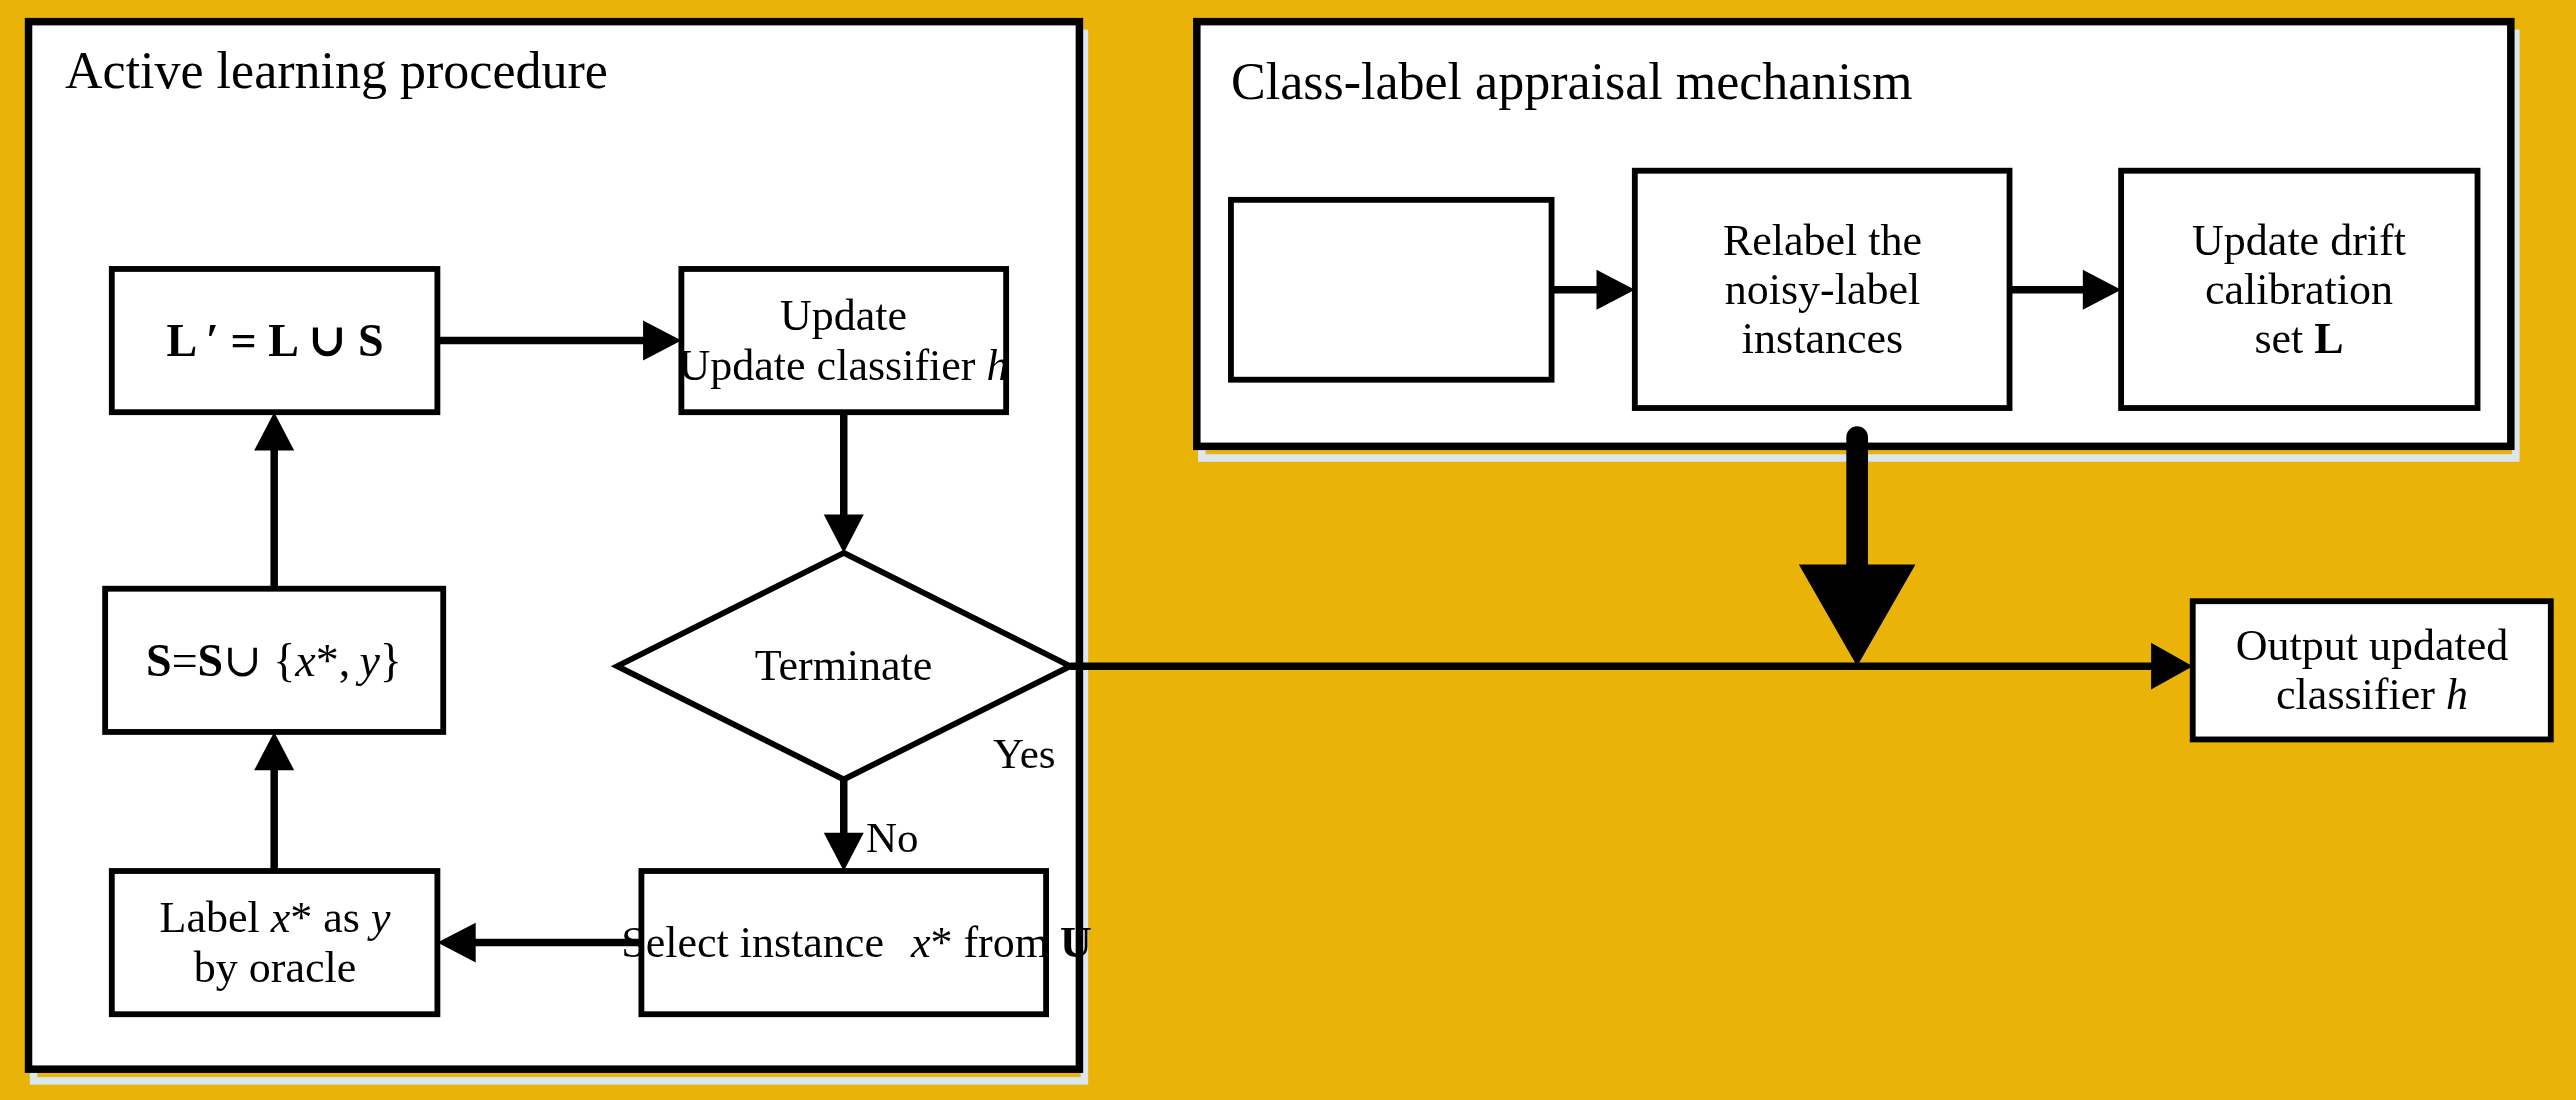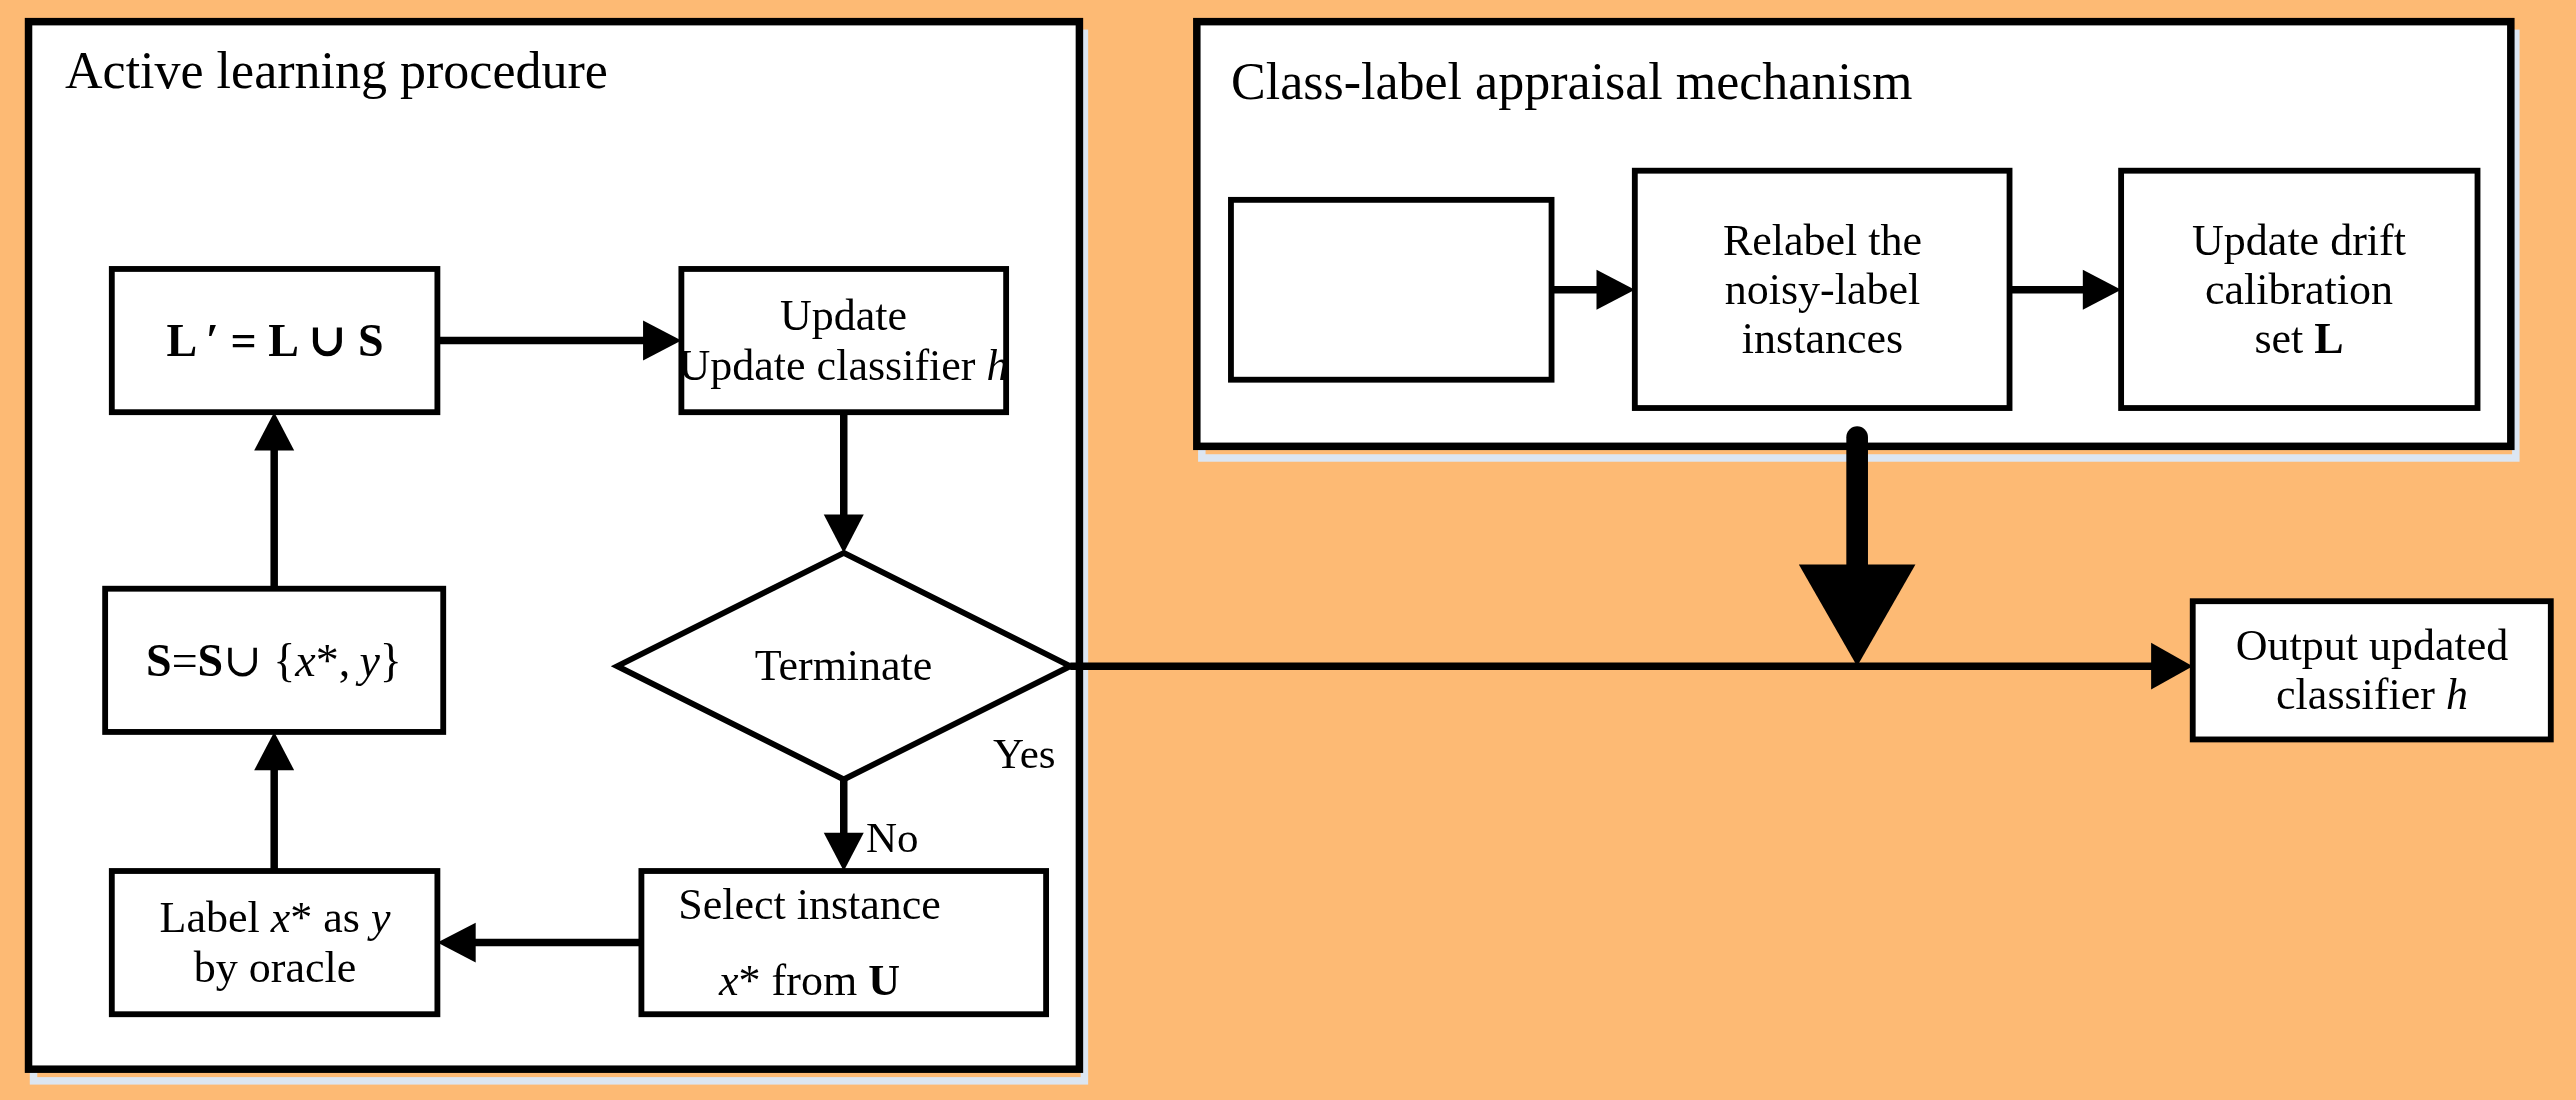--- a/index.html
+++ b/index.html
@@ -1,18 +1,18 @@
 <!DOCTYPE html>
 <html style="font-size:13.3px"><head>
 <meta charset="utf-8">
 <style>
   html,body{margin:0;padding:0;background:#fff;}
   body{width:2576px;height:1100px;overflow:hidden;
        font-family:"Liberation Serif","DejaVu Serif",serif;}
-  #stage{position:relative;width:2576px;height:1100px;background:#fdba74;}
+  #stage{position:relative;width:2576px;height:1100px;background:#eab308;}
   svg#canvas{position:absolute;left:0;top:0;width:2576px;height:1100px;}
   .panel-rect{fill:#ffffff;stroke:#000000;stroke-width:9;}
   .panel-shadow{fill:none;stroke:#dce6f2;stroke-width:9;}
   .box-rect{fill:#ffffff;stroke:#000000;stroke-width:7;}
   .diamond{fill:#ffffff;stroke:#000000;stroke-width:7;}
   .conn{stroke:#000000;stroke-width:9;fill:none;}
   .arrowhead{fill:#000000;}
   .fatline{stroke:#000000;stroke-width:26;fill:none;stroke-linecap:round;}
   .lbl{position:absolute;color:#000;white-space:pre;line-height:1.12;
        text-align:center;pointer-events:none;}
@@ -90,21 +90,21 @@
   <div class="lbl ctr" style="left:681px; top:269px; width:325px; height:143px; flex-direction:column;">
     <span class="boxtxt">Update</span>
     <span class="boxtxt">Update classifier <i>h</i></span>
   </div>
 
   <div class="lbl ctr boxtxt" style="left:617px; top:616px; width:453px; height:100px;">Terminate</div>
 
   <div class="lbl edge-lbl" style="left:993px; top:691px;">Yes</div>
   <div class="lbl edge-lbl" style="left:866px; top:775px;">No</div>
 
-  <div class="lbl ctr" style="left:607px; top:871px; width:405px; height:143px; flex-direction:column;gap:27px;">
+  <div class="lbl ctr" style="left:654px; top:871px; width:405px; height:143px; flex-direction:row;gap:27px;">
     <span class="boxtxt">Select instance</span>
     <span class="boxtxt"><i>x</i>* from <b>U</b></span>
   </div>
 
   <div class="lbl ctr" style="left:112px; top:871px; width:326px; height:143px; flex-direction:column;">
     <span class="boxtxt">Label <i>x</i>* as <i>y</i></span>
     <span class="boxtxt">by oracle</span>
   </div>
 
   <div class="lbl ctr boxtxt-b" style="left:105px; top:589px; width:338px; height:143px;">

